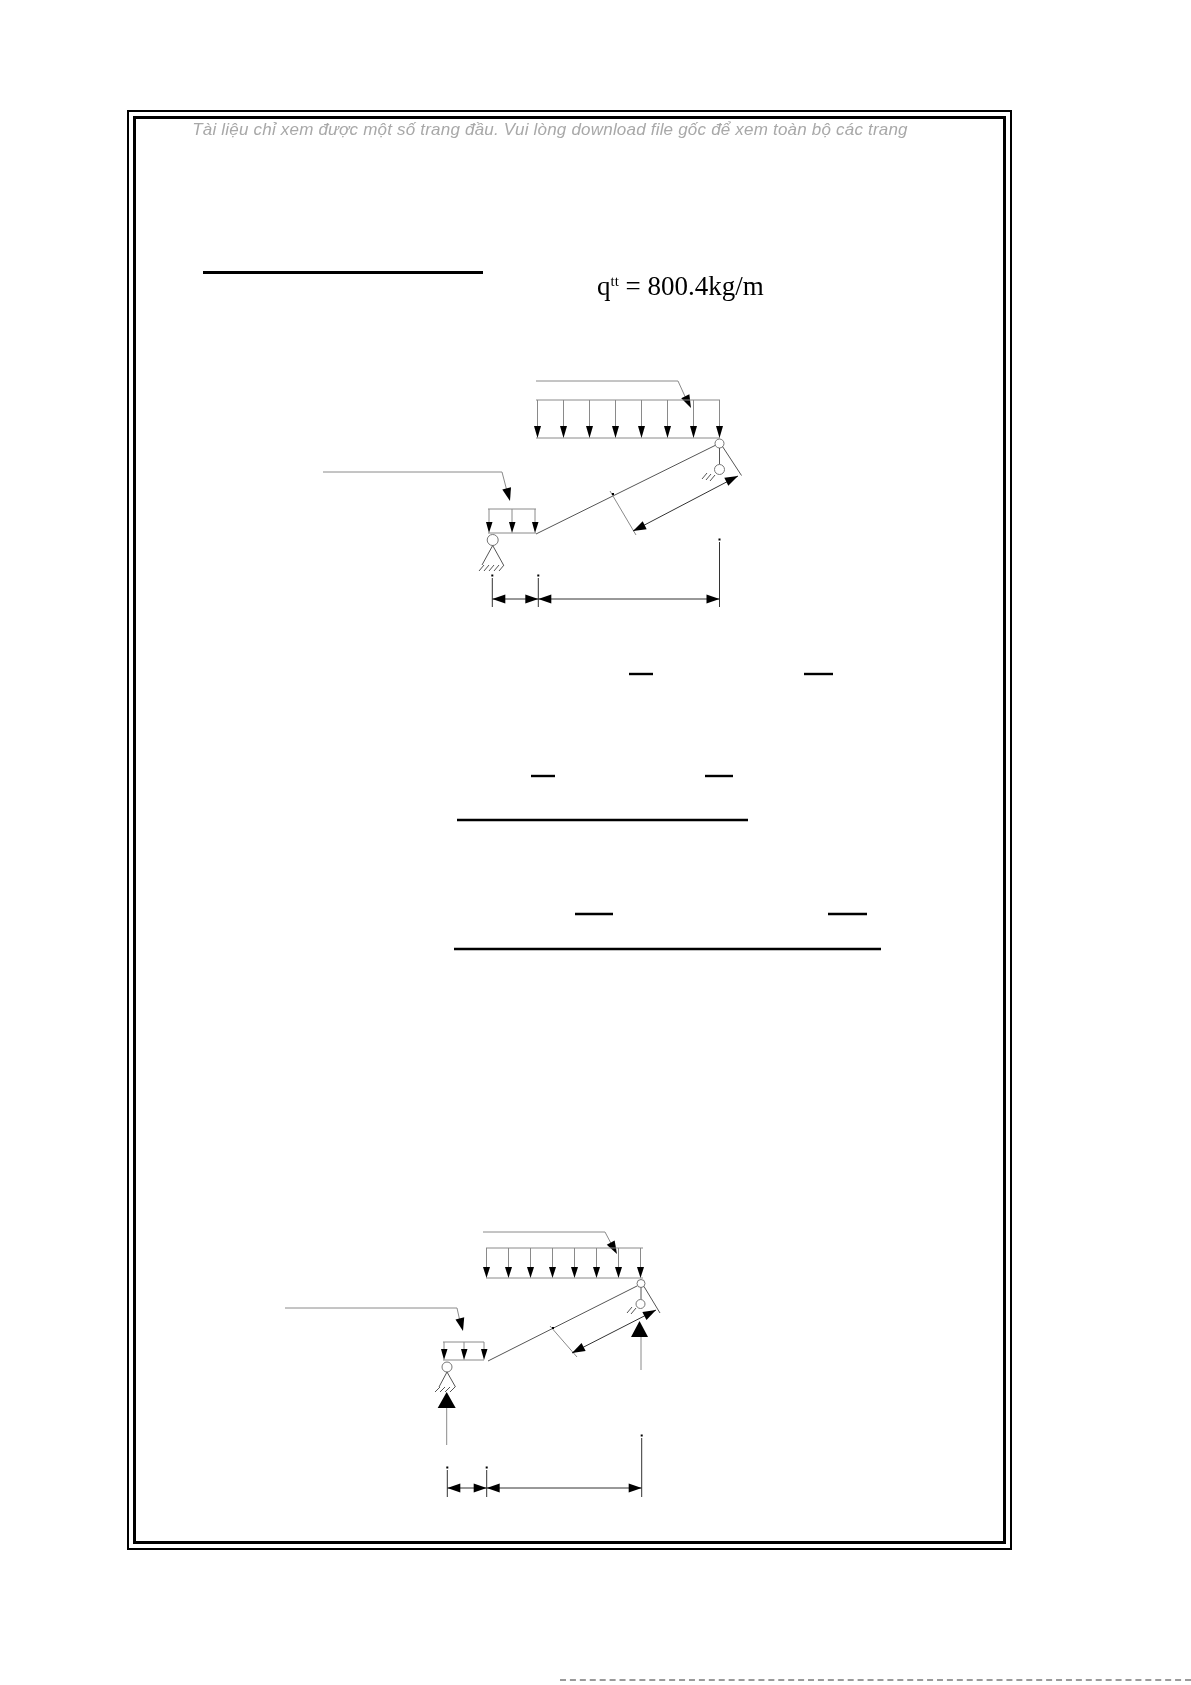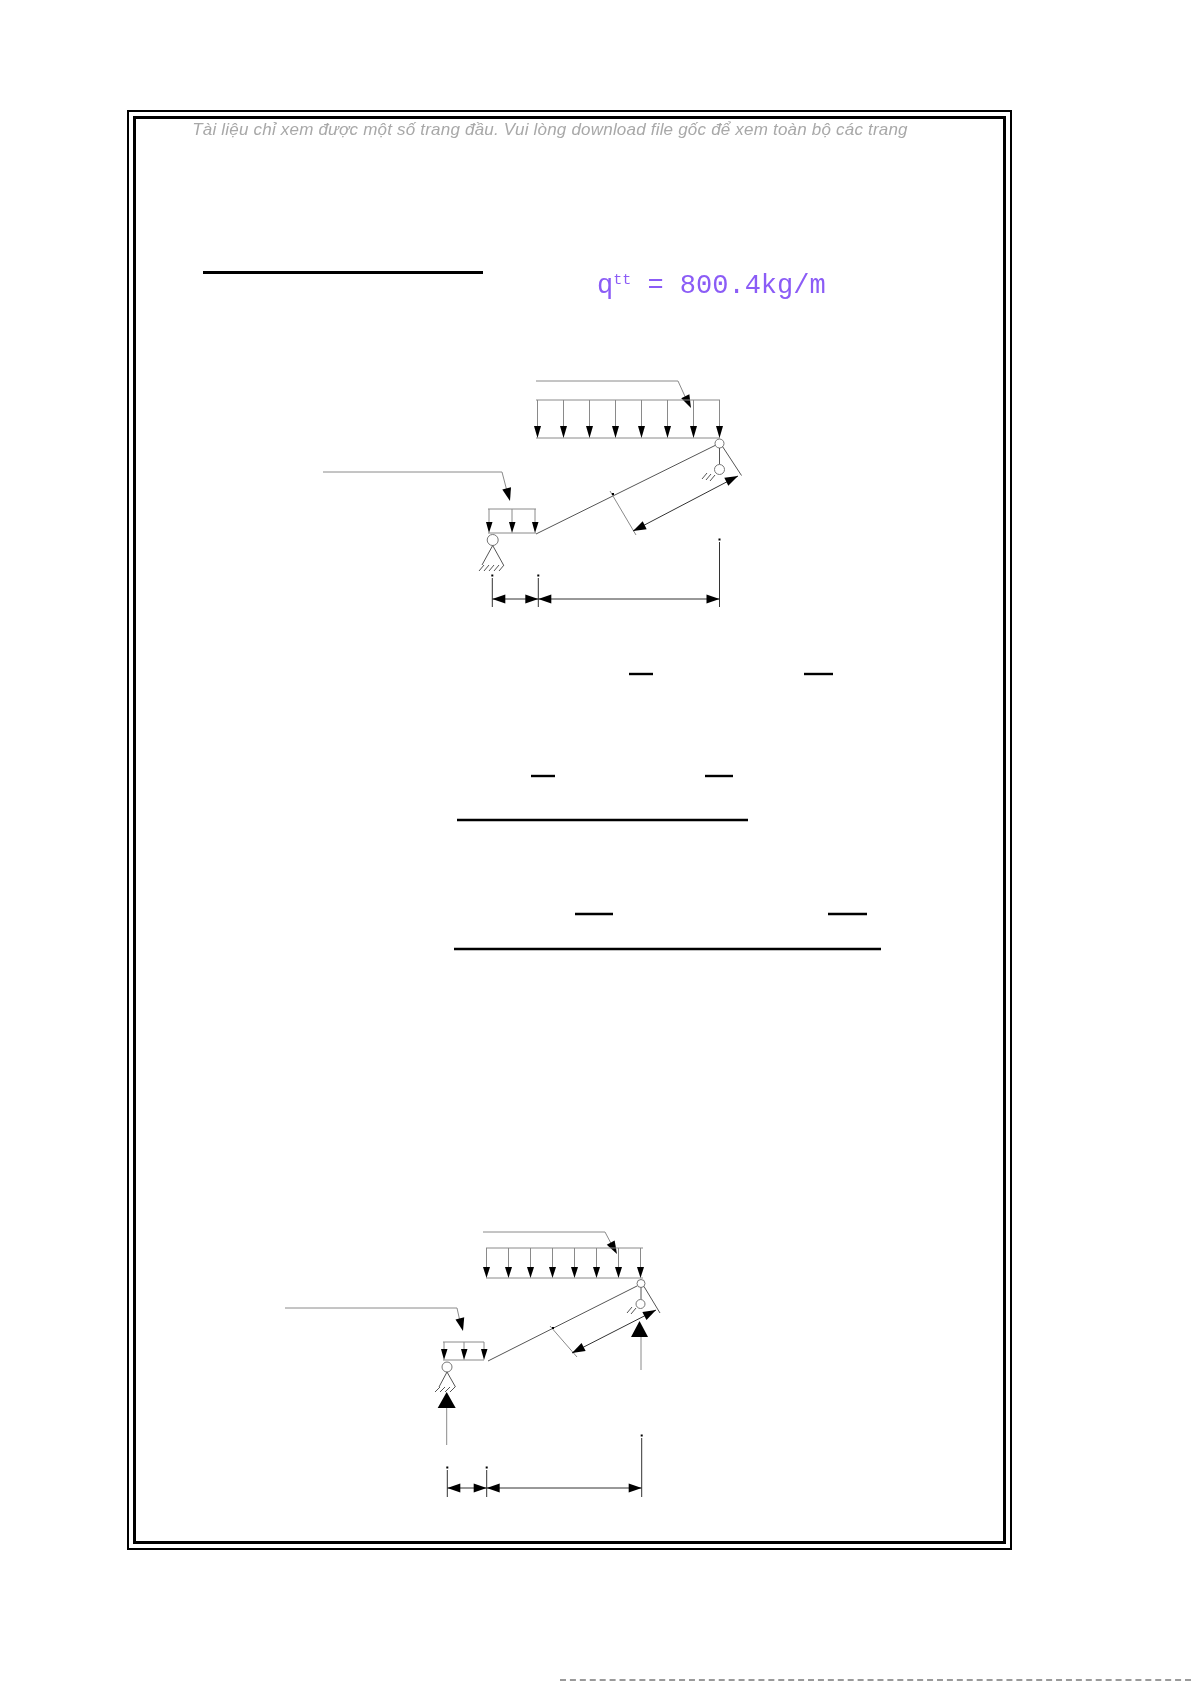--- a/index.html
+++ b/index.html
@@ -4,22 +4,22 @@
 <style>
   html,body{margin:0;padding:0;background:#fff;}
   .page{position:relative;width:1191px;height:1685px;background:#ffffff;overflow:hidden;
         font-family:"Liberation Sans",sans-serif;}
   .abs{position:absolute;}
   .notice{top:72px;left:0;width:1100px;text-align:center;font-size:17px;font-style:italic;
           color:#a8a8a8;letter-spacing:0.2px;margin-top:48px;}
   .frame-outer{left:127px;top:110px;width:885px;height:1440px;border:2px solid #000;box-sizing:border-box;}
   .frame-inner{position:absolute;left:4px;top:4px;right:4px;bottom:4px;border:3px solid #000;}
   .title-underline{left:203px;top:271px;width:280px;height:3px;background:#000;}
-  .formula{left:597px;top:272px;font-family:Liberation Mono, monospace;
-           font-size:27px;color:#8b5cf6;white-space:pre;line-height:1.1;}
+  .formula{left:597px;top:272px;font-family:Liberation Serif, serif;
+           font-size:27px;color:#000000;white-space:pre;line-height:1.1;}
   .formula sup{font-size:15px;vertical-align:9px;letter-spacing:0;}
   .dashed-bottom{left:560px;top:1679px;width:631px;height:0;border-top:2px dashed #9a9a9a;}
   svg{position:absolute;left:0;top:0;}
   .thin{stroke:#8a8a8a;stroke-width:1;fill:none;}
   .mid{stroke:#555;stroke-width:1;fill:none;}
   .dim{stroke:#333;stroke-width:1;fill:none;}
   .bar{stroke:#000;stroke-width:2.4;fill:none;}
   .head{fill:#000;stroke:none;}
   .node{fill:#fff;stroke:#777;stroke-width:1;}
 </style>

